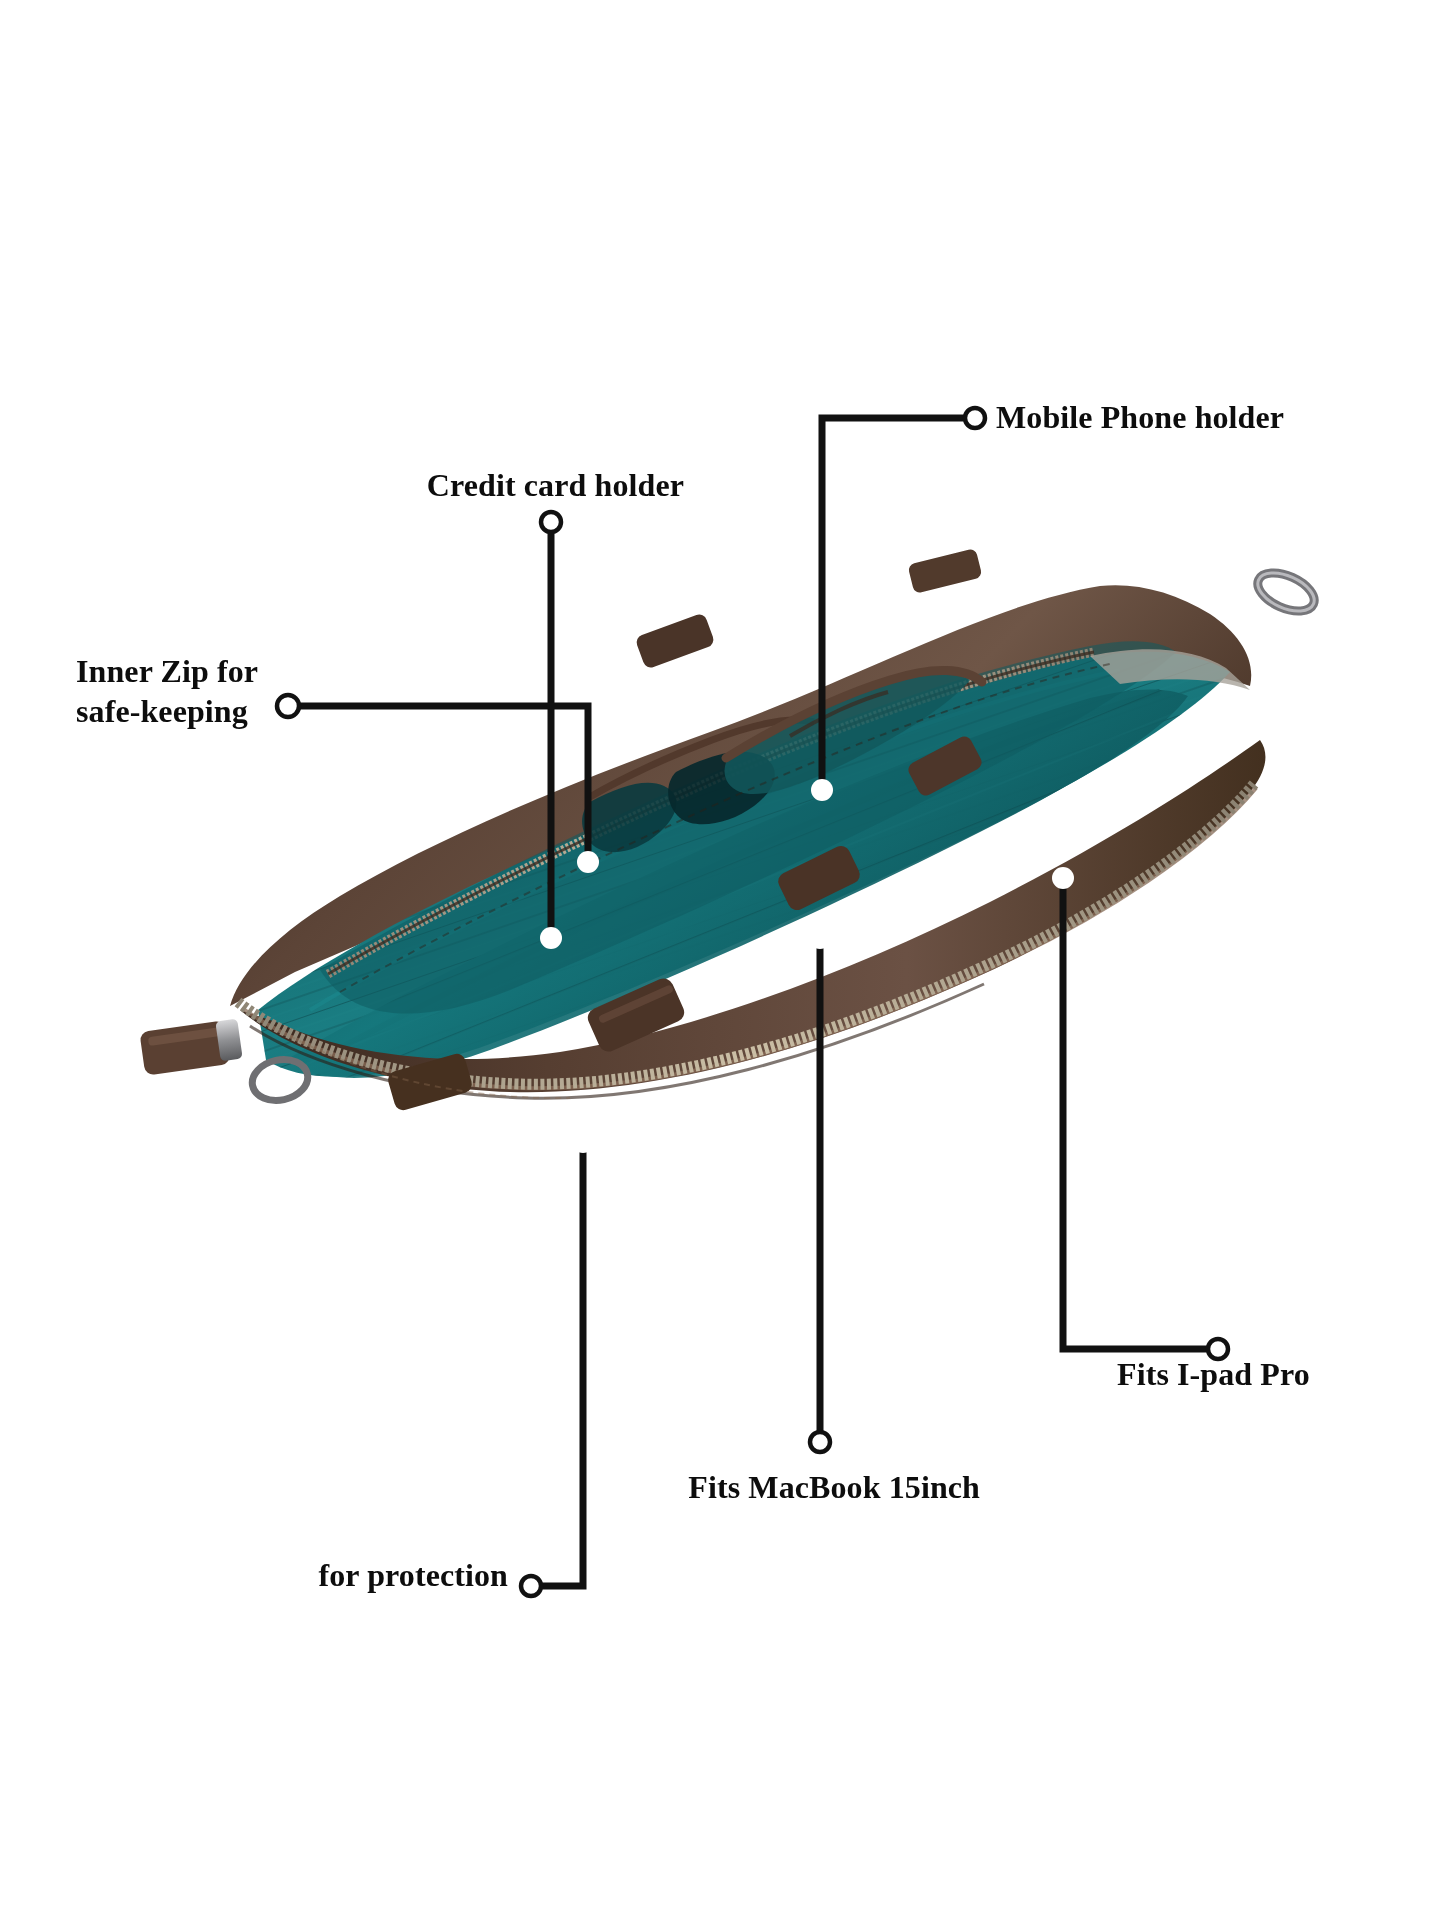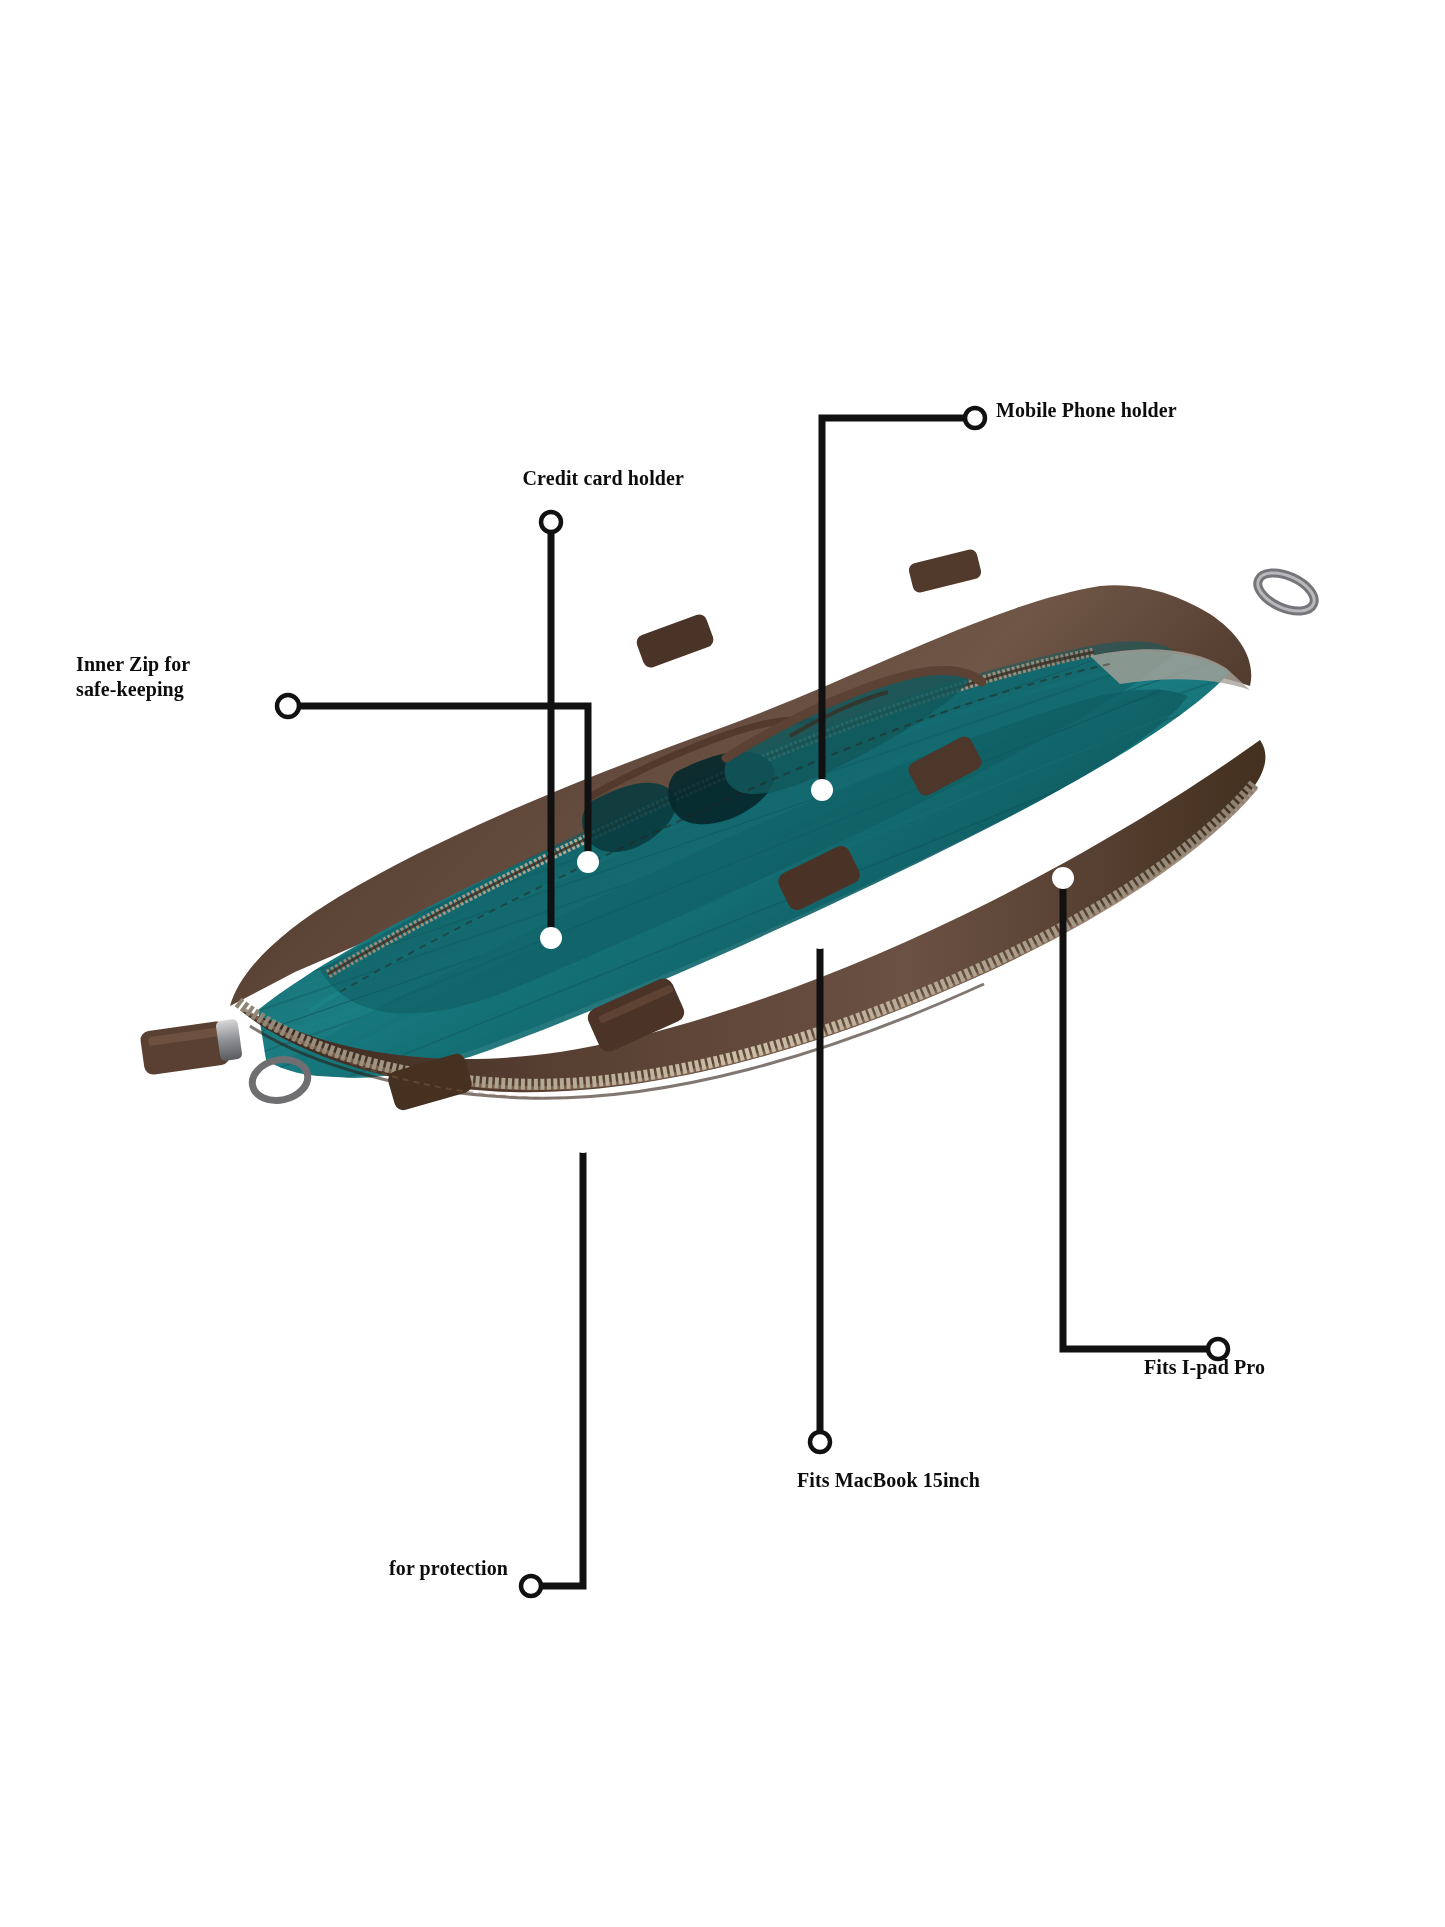--- a/index.html
+++ b/index.html
@@ -14,21 +14,21 @@
 
   
   .photo-wrap{position:absolute;left:90px;top:540px;width:1290px;height:680px;}
   .photo-svg{display:block;width:100%;height:100%;}
 
   
   .label{
     position:absolute;
     font-weight:bold;
     color:#0d0d0d;
-    font-size:20px;
+    font-size:32px;
     line-height:1.24;
     white-space:nowrap;
     letter-spacing:.1px;
   }
   .label.two-line{white-space:normal;}
   .lb-line{display:block;}
   .ta-center{text-align:right;}
 
   
   .leaders{position:absolute;left:0;top:0;width:1445px;height:1927px;pointer-events:none;}
@@ -236,21 +236,21 @@
 
   <div class="label ta-center" style="left:420px; top:466px; width:264px;">
     <span class="lb-line">Credit card holder</span>
   </div>
 
   <div class="label two-line" style="left:76px; top:652px; width:190px;">
     <span class="lb-line">Inner Zip for</span>
     <span class="lb-line">safe-keeping</span>
   </div>
 
-  <div class="label" style="left:1144px; top:1355px;">
+  <div class="label" style="left:1117px; top:1355px;">
     <span class="lb-line">Fits I-pad Pro</span>
   </div>
 
   <div class="label ta-center" style="left:660px; top:1468px; width:320px;">
     <span class="lb-line">Fits MacBook 15inch</span>
   </div>
 
   <div class="label two-line ta-center" style="left:74px; top:1556px; width:434px;">
     <span class="lb-line">for protection</span>
   </div>

